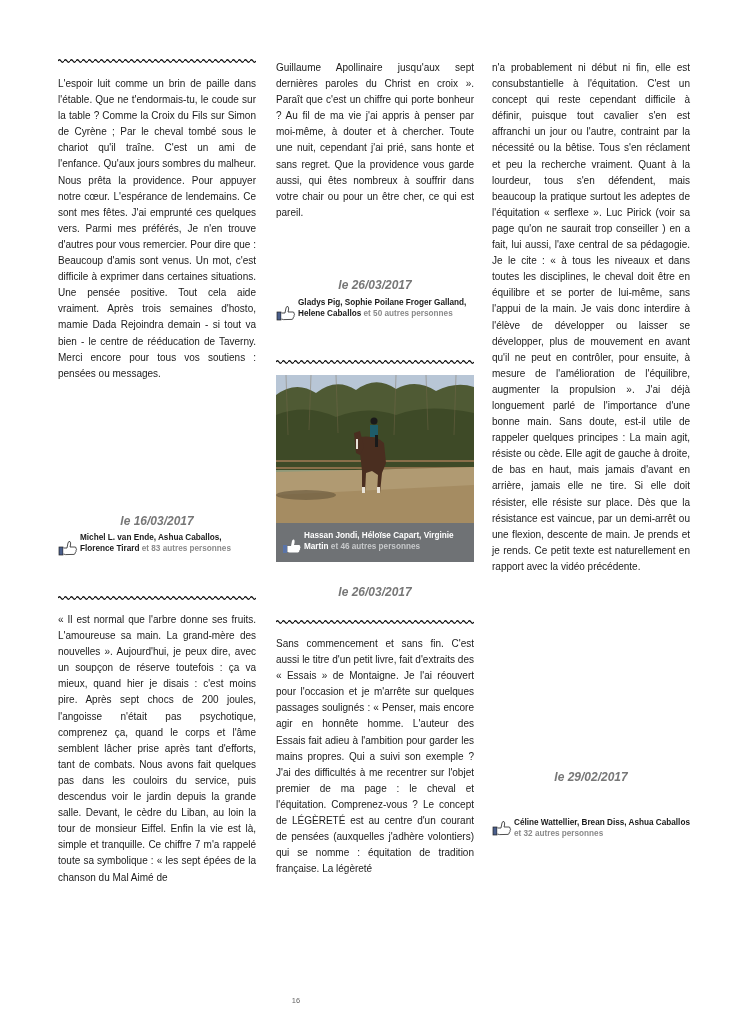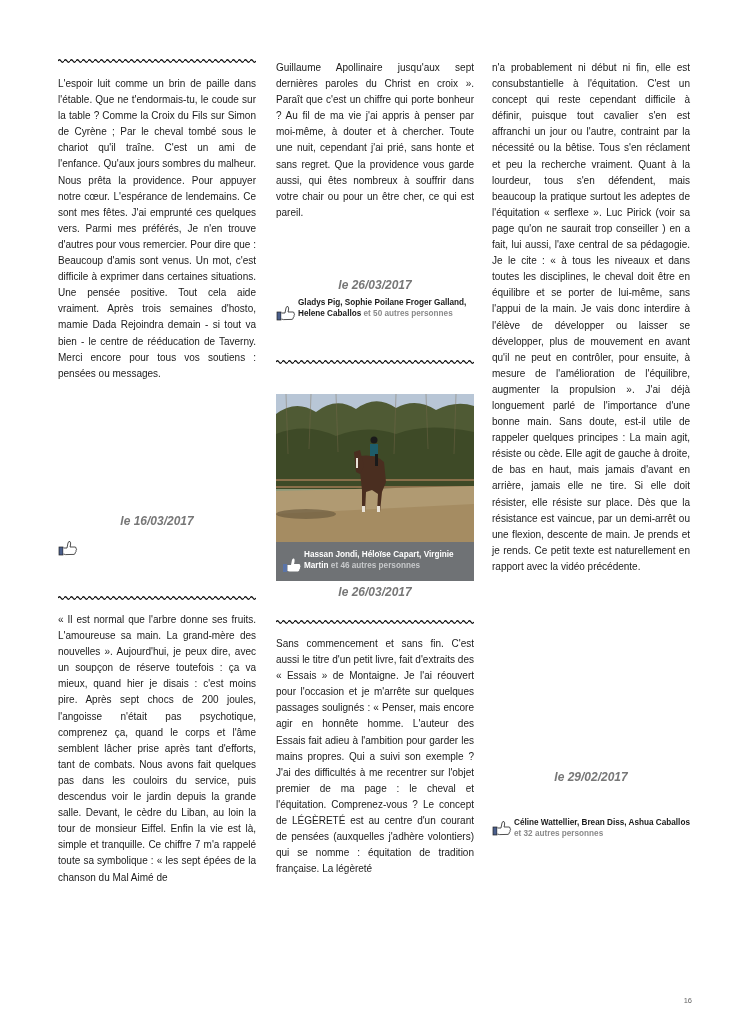--- a/index.html
+++ b/index.html
@@ -15,21 +15,21 @@
   .date { font-size: 12px; font-style: italic; font-weight: bold; color: #777;
           text-align: center; margin: 0; }
   .likes { display: flex; align-items: flex-start; font-size: 8.2px; line-height: 11px;
            font-weight: bold; color: #1a1a1a; }
   .likes .thumb { flex: 0 0 22px; margin-top: 8px; }
   .likes .more { color: #8a8a8a; }
   .photo-card { width: 198px; background: #6f7275; }
   .photo { display: block; width: 198px; height: 148px; }
   .photo-card .likes { color: #ffffff; padding: 6px 6px 6px 6px; }
   .photo-card .likes .more { color: #c7c9cb; }
-  .pagenum { position: absolute; top: 996px; left: 0; width: 692px; text-align: right;
+  .pagenum { position: absolute; top: 996px; left: 0; width: 592px; text-align: center;
              font-size: 7.5px; color: #666; }
 </style>
 </head>
 <body>
 
 <svg width="0" height="0" style="position:absolute">
   <defs>
     <pattern id="wavepat" x="0" y="0" width="6" height="8" patternUnits="userSpaceOnUse">
       <path d="M0 4 Q1.5 1.5 3 4 T6 4" fill="none" stroke="#111" stroke-width="1.3"></path>
     </pattern>
@@ -47,41 +47,42 @@
 <div class="col col1">
   <svg class="wave" style="position:absolute;top:57px;">
       <rect width="198" height="8" fill="url(#wavepat)"></rect>
     </svg>
   <p class="txt" style="position:absolute;top:76px;width:198px;">L'espoir luit comme un brin de paille dans l'étable. Que ne t'endormais-tu, le coude sur la table ? Comme la Croix du Fils sur Simon de Cyrène ; Par le cheval tombé sous le chariot qu'il traîne. C'est un ami de l'enfance. Qu'aux jours sombres du malheur. Nous prêta la providence. Pour appuyer notre cœur. L'espérance de lendemains. Ce sont mes fêtes. J'ai emprunté ces quelques vers. Parmi mes préférés, Je n'en trouve d'autres pour vous remercier. Pour dire que : Beaucoup d'amis sont venus. Un mot, c'est difficile à exprimer dans certaines situations. Une pensée positive. Tout cela aide vraiment. Après trois semaines d'hosto, mamie Dada Rejoindra demain - si tout va bien - le centre de rééducation de Taverny. Merci encore pour tous vos soutiens : pensées ou messages.</p>
   <p class="date" style="position:absolute;top:514px;width:198px;">le 16/03/2017</p>
   <div class="likes" style="position:absolute;top:532px;width:198px;">
     <svg class="thumb" width="22" height="16">
         <use href="#thumb"></use>
       </svg>
+    <span><span>Michel L. van Ende, Ashua Caballos, Florence Tirard</span><span class="more"> et 83 autres personnes</span></span>
   </div>
   <svg class="wave" style="position:absolute;top:594px;">
       <rect width="198" height="8" fill="url(#wavepat)"></rect>
     </svg>
   <p class="txt" style="position:absolute;top:612px;width:198px;">« Il est normal que l'arbre donne ses fruits. L'amoureuse sa main. La grand-mère des nouvelles ». Aujourd'hui, je peux dire, avec un soupçon de réserve toutefois : ça va mieux, quand hier je disais : c'est moins pire. Après sept chocs de 200 joules, l'angoisse n'était pas psychotique, comprenez ça, quand le corps et l'âme semblent lâcher prise après tant d'efforts, tant de combats. Nous avons fait quelques pas dans les couloirs du service, puis descendus voir le jardin depuis la grande salle. Devant, le cèdre du Liban, au loin la tour de monsieur Eiffel. Enfin la vie est là, simple et tranquille. Ce chiffre 7 m'a rappelé toute sa symbolique : « les sept épées de la chanson du Mal Aimé de</p>
 </div>
 
 <div class="col col2">
   <p class="txt" style="position:absolute;top:60px;width:198px;">Guillaume Apollinaire jusqu'aux sept dernières paroles du Christ en croix ». Paraît que c'est un chiffre qui porte bonheur ? Au fil de ma vie j'ai appris à penser par moi-même, à douter et à chercher. Toute une nuit, cependant j'ai prié, sans honte et sans regret. Que la providence vous garde aussi, qui êtes nombreux à souffrir dans votre chair ou pour un être cher, ce qui est pareil.</p>
   <p class="date" style="position:absolute;top:278px;width:198px;">le 26/03/2017</p>
   <div class="likes" style="position:absolute;top:297px;width:198px;">
     <svg class="thumb" width="22" height="16">
         <use href="#thumb"></use>
       </svg>
     <span><span>Gladys Pig, Sophie Poilane Froger Galland, Helene Caballos</span><span class="more"> et 50 autres personnes</span></span>
   </div>
   <svg class="wave" style="position:absolute;top:358px;">
       <rect width="198" height="8" fill="url(#wavepat)"></rect>
     </svg>
 
-  <div class="photo-card" style="position:absolute;top:375px;margin-top:19px;">
+  <div class="photo-card" style="position:absolute;top:375px;">
     <svg class="photo" viewBox="0 0 198 148" role="img" aria-label="Cavalière sur un cheval bai dans une carrière, arbres en arrière-plan">
       <rect x="0" y="0" width="198" height="148" fill="#8f9a7a"></rect>
       <rect x="0" y="0" width="198" height="40" fill="#b8c6d6"></rect>
       <path d="M0 20 Q20 5 40 18 Q60 2 80 15 Q100 0 120 14 Q140 3 160 16 Q180 6 198 12 L198 95 L0 95 Z" fill="#4f5a34"></path>
       <path d="M0 40 Q30 28 60 42 Q90 30 120 40 Q150 28 198 38 L198 95 L0 95 Z" fill="#3e4a27"></path>
       <g stroke="#7a6a4e" stroke-width="0.6" opacity="0.7">
         <line x1="10" y1="0" x2="12" y2="60"></line>
           <line x1="35" y1="0" x2="33" y2="55"></line>
         <line x1="60" y1="0" x2="62" y2="58"></line>
           <line x1="120" y1="0" x2="118" y2="60"></line>

